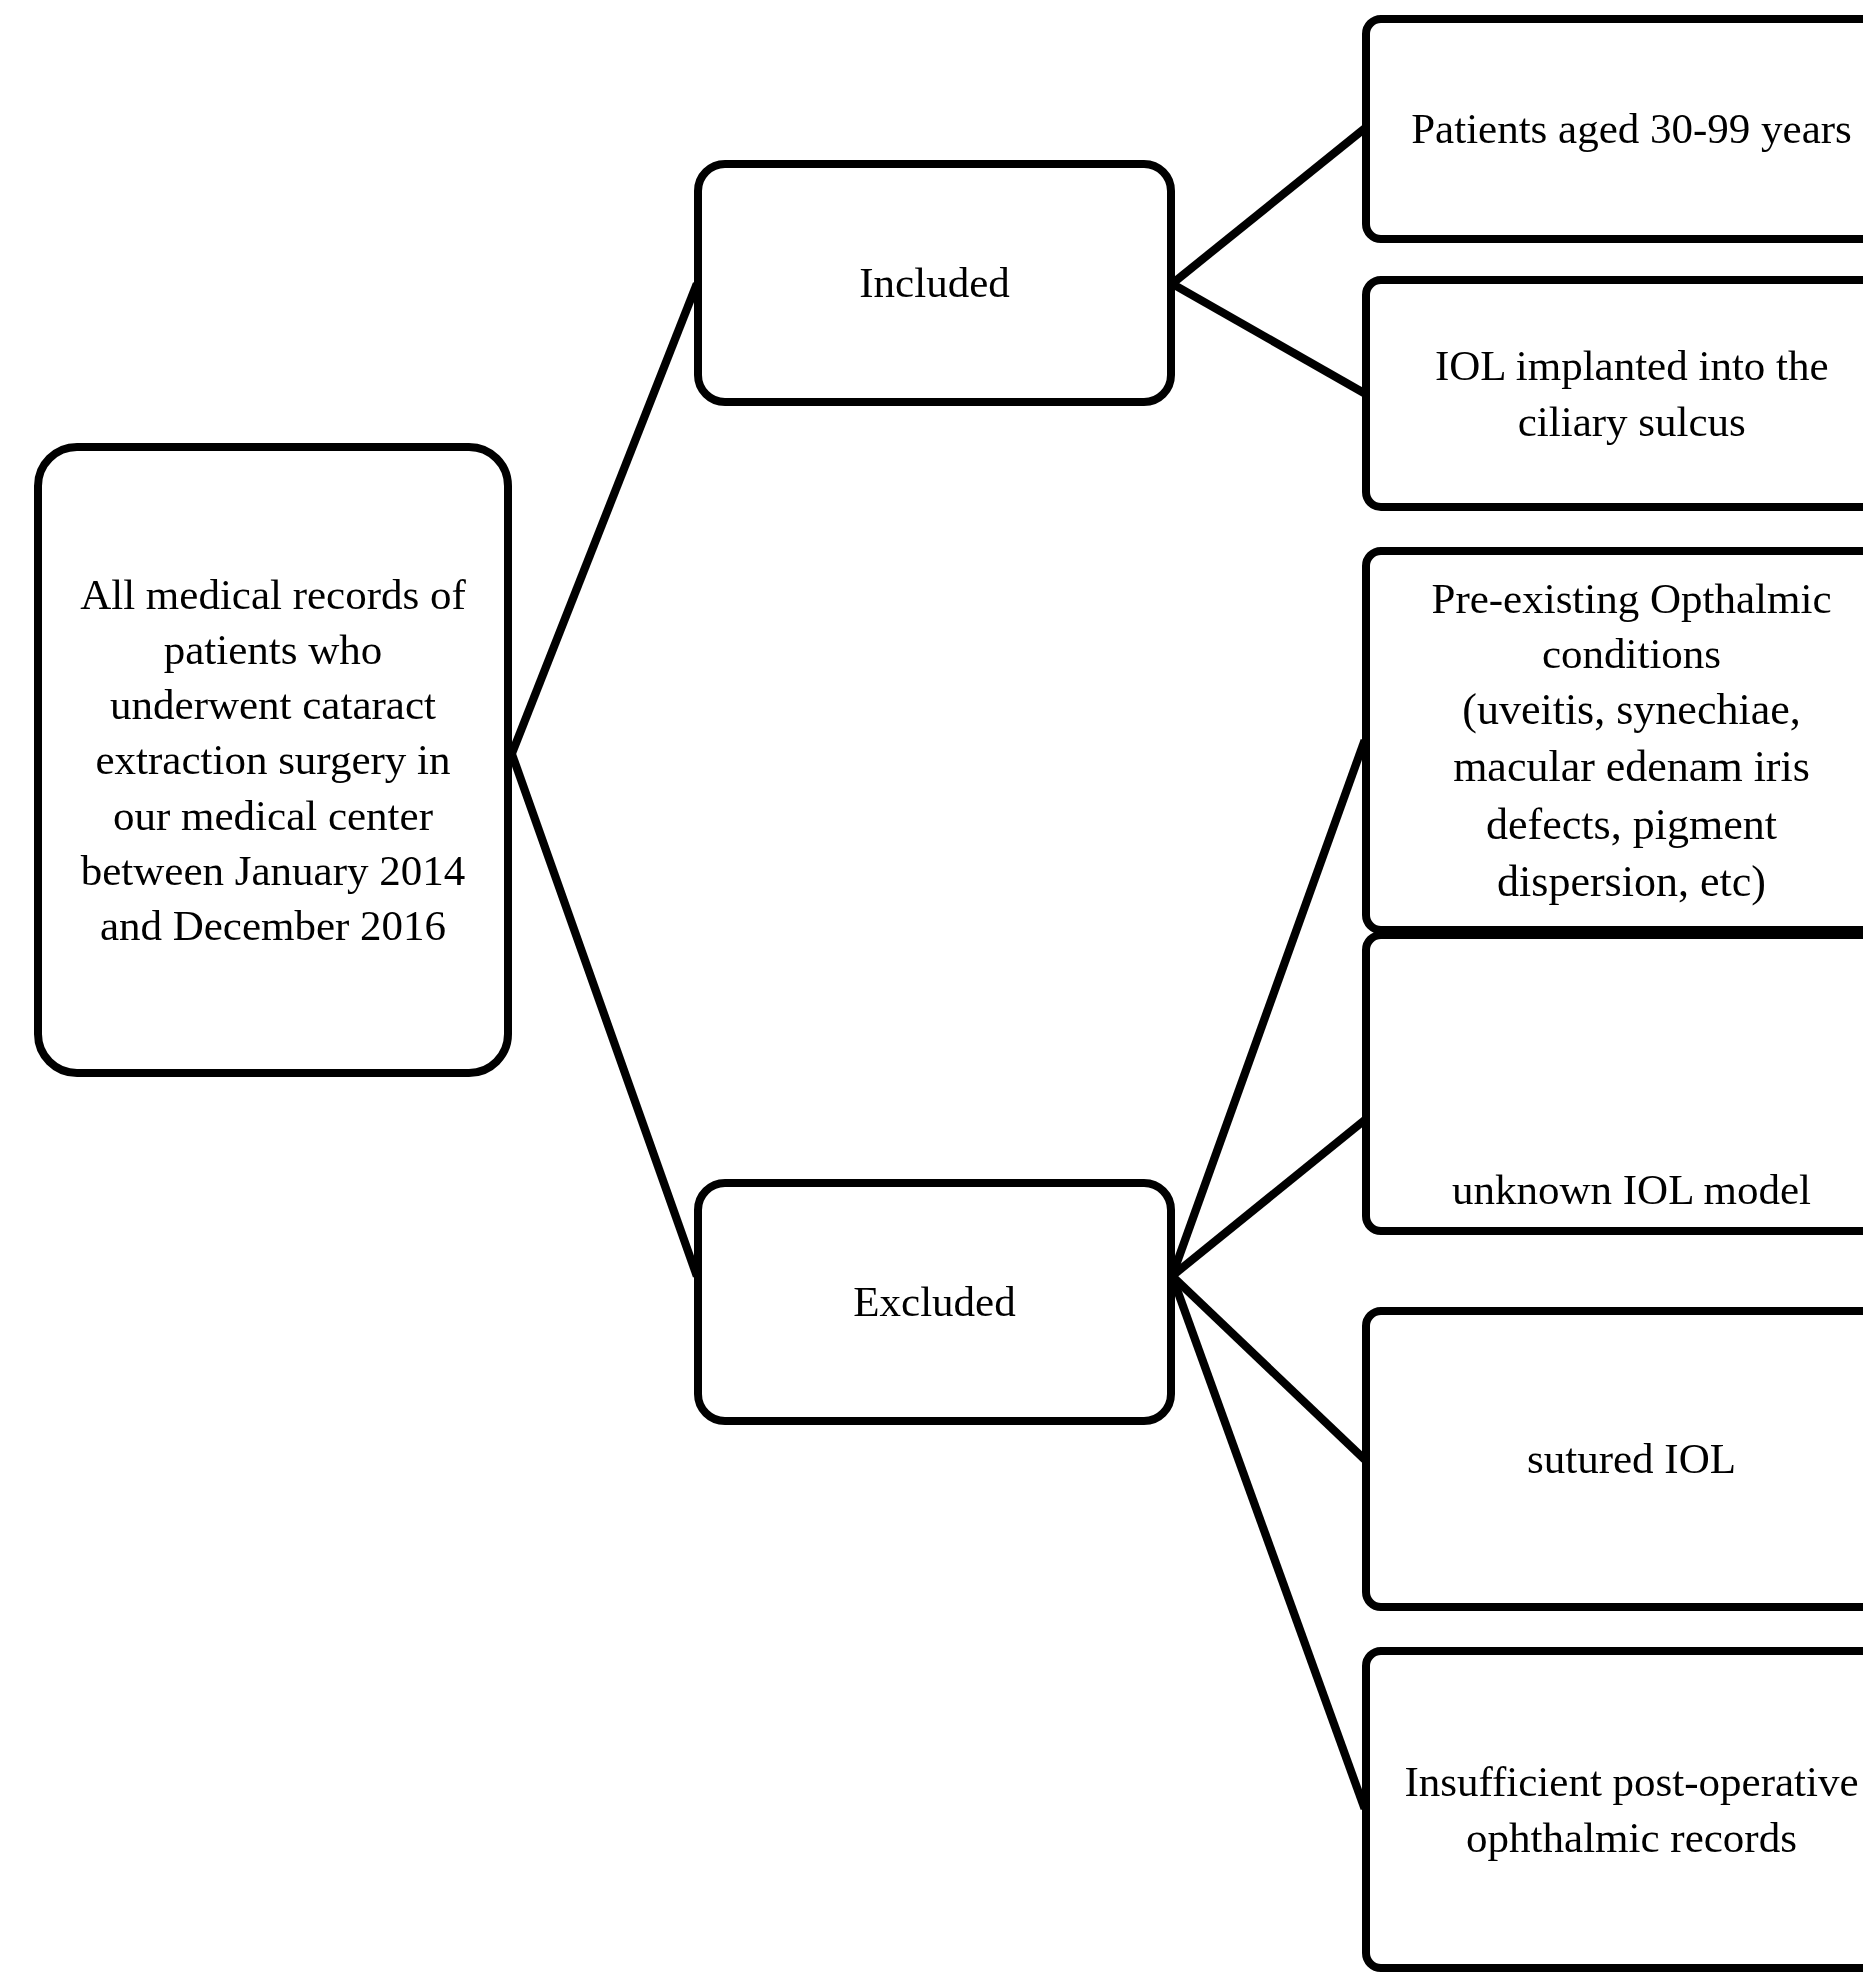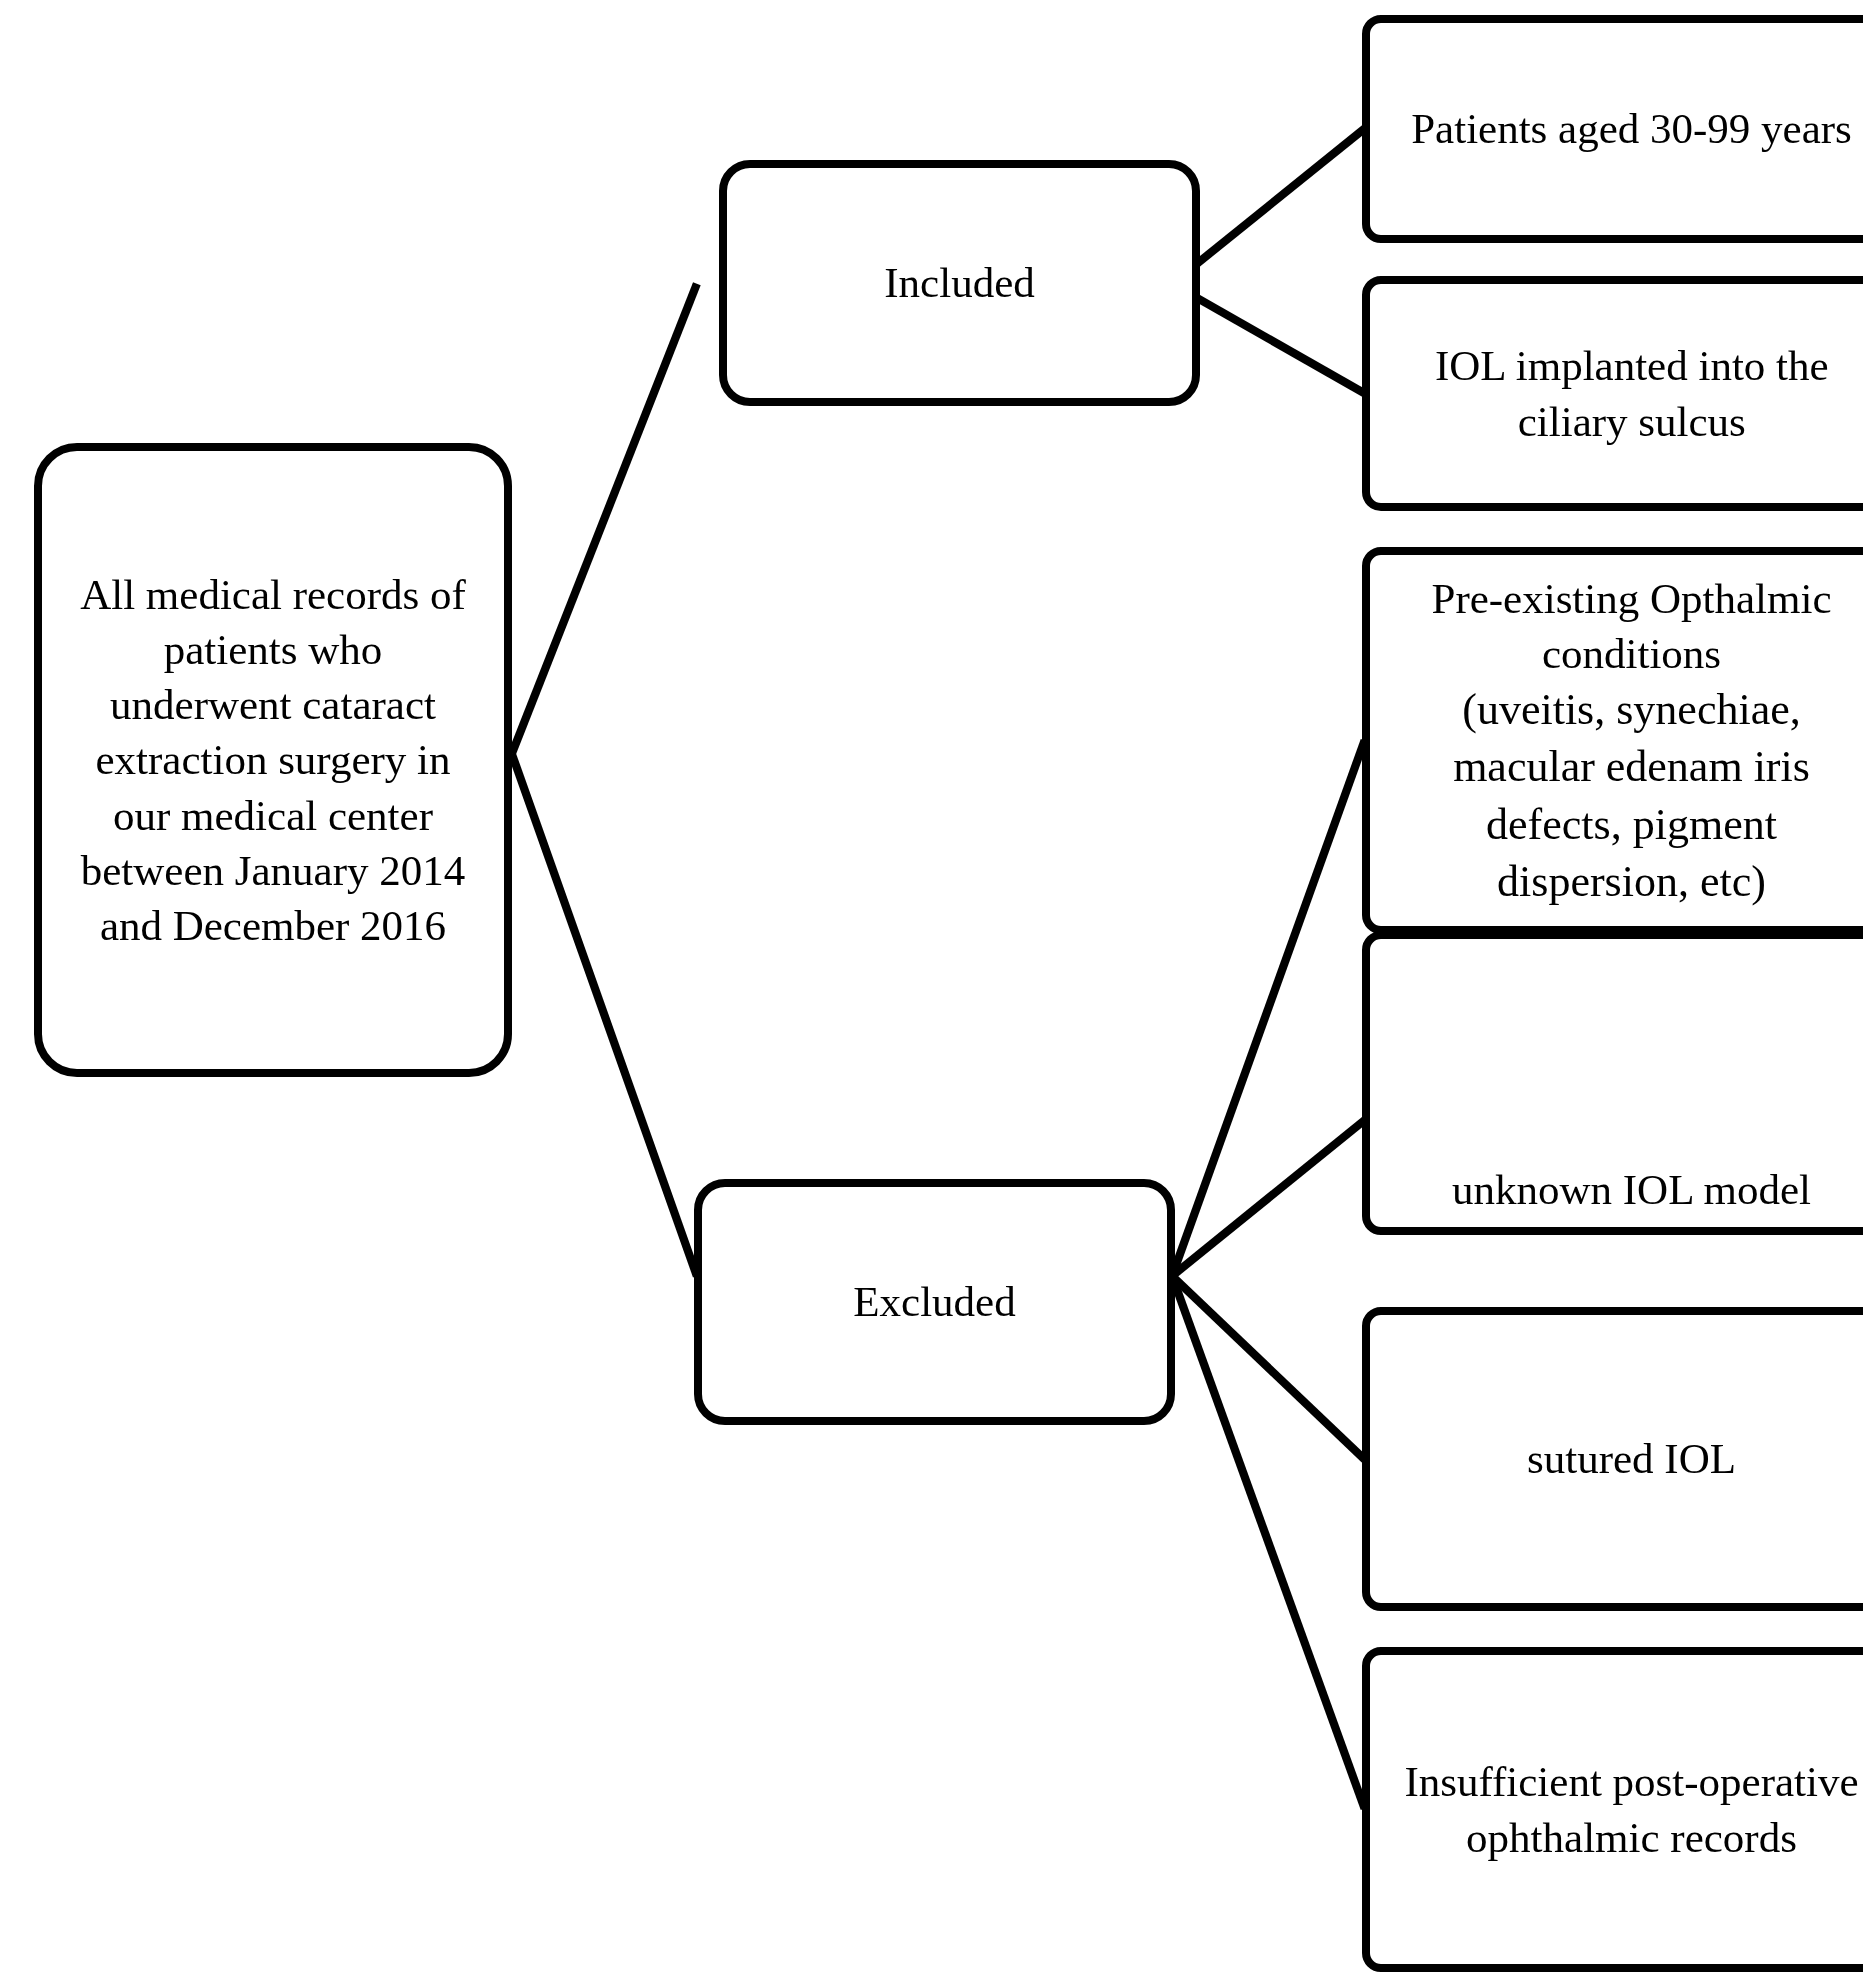--- a/index.html
+++ b/index.html
@@ -43,21 +43,21 @@
     left: 34px;  top: 437px;  width: 478px;  height: 634px;
     border-radius: 43px;
     padding: 15px 27px;
     margin-top: 6px;
   }
   .box.branch {
     width: 481px; height: 246px;
     border-radius: 31px;
     padding: 7.5px 22.4px;
   }
-  .box.included { left: 694px; top: 160px; margin-left: 25px; }
+  .box.included { left: 694px; top: 160px; }
   .box.excluded { left: 694px; top: 1153px; margin-top: 26px; }
   .box.crit {
     left: 1362px; width: 539px;
     border-radius: 19px;
     padding: 10.4px 19.4px;
   }
   .box.r1 { top: 15px;   height: 228px; }
   .box.r2 { top: 276px;  height: 235px; padding-left: 20px; }
   .box.r3 { top: 547px;  height: 387px; }
   .box.r4 { top: 931px; height: 304px; justify-content: flex-end; }

